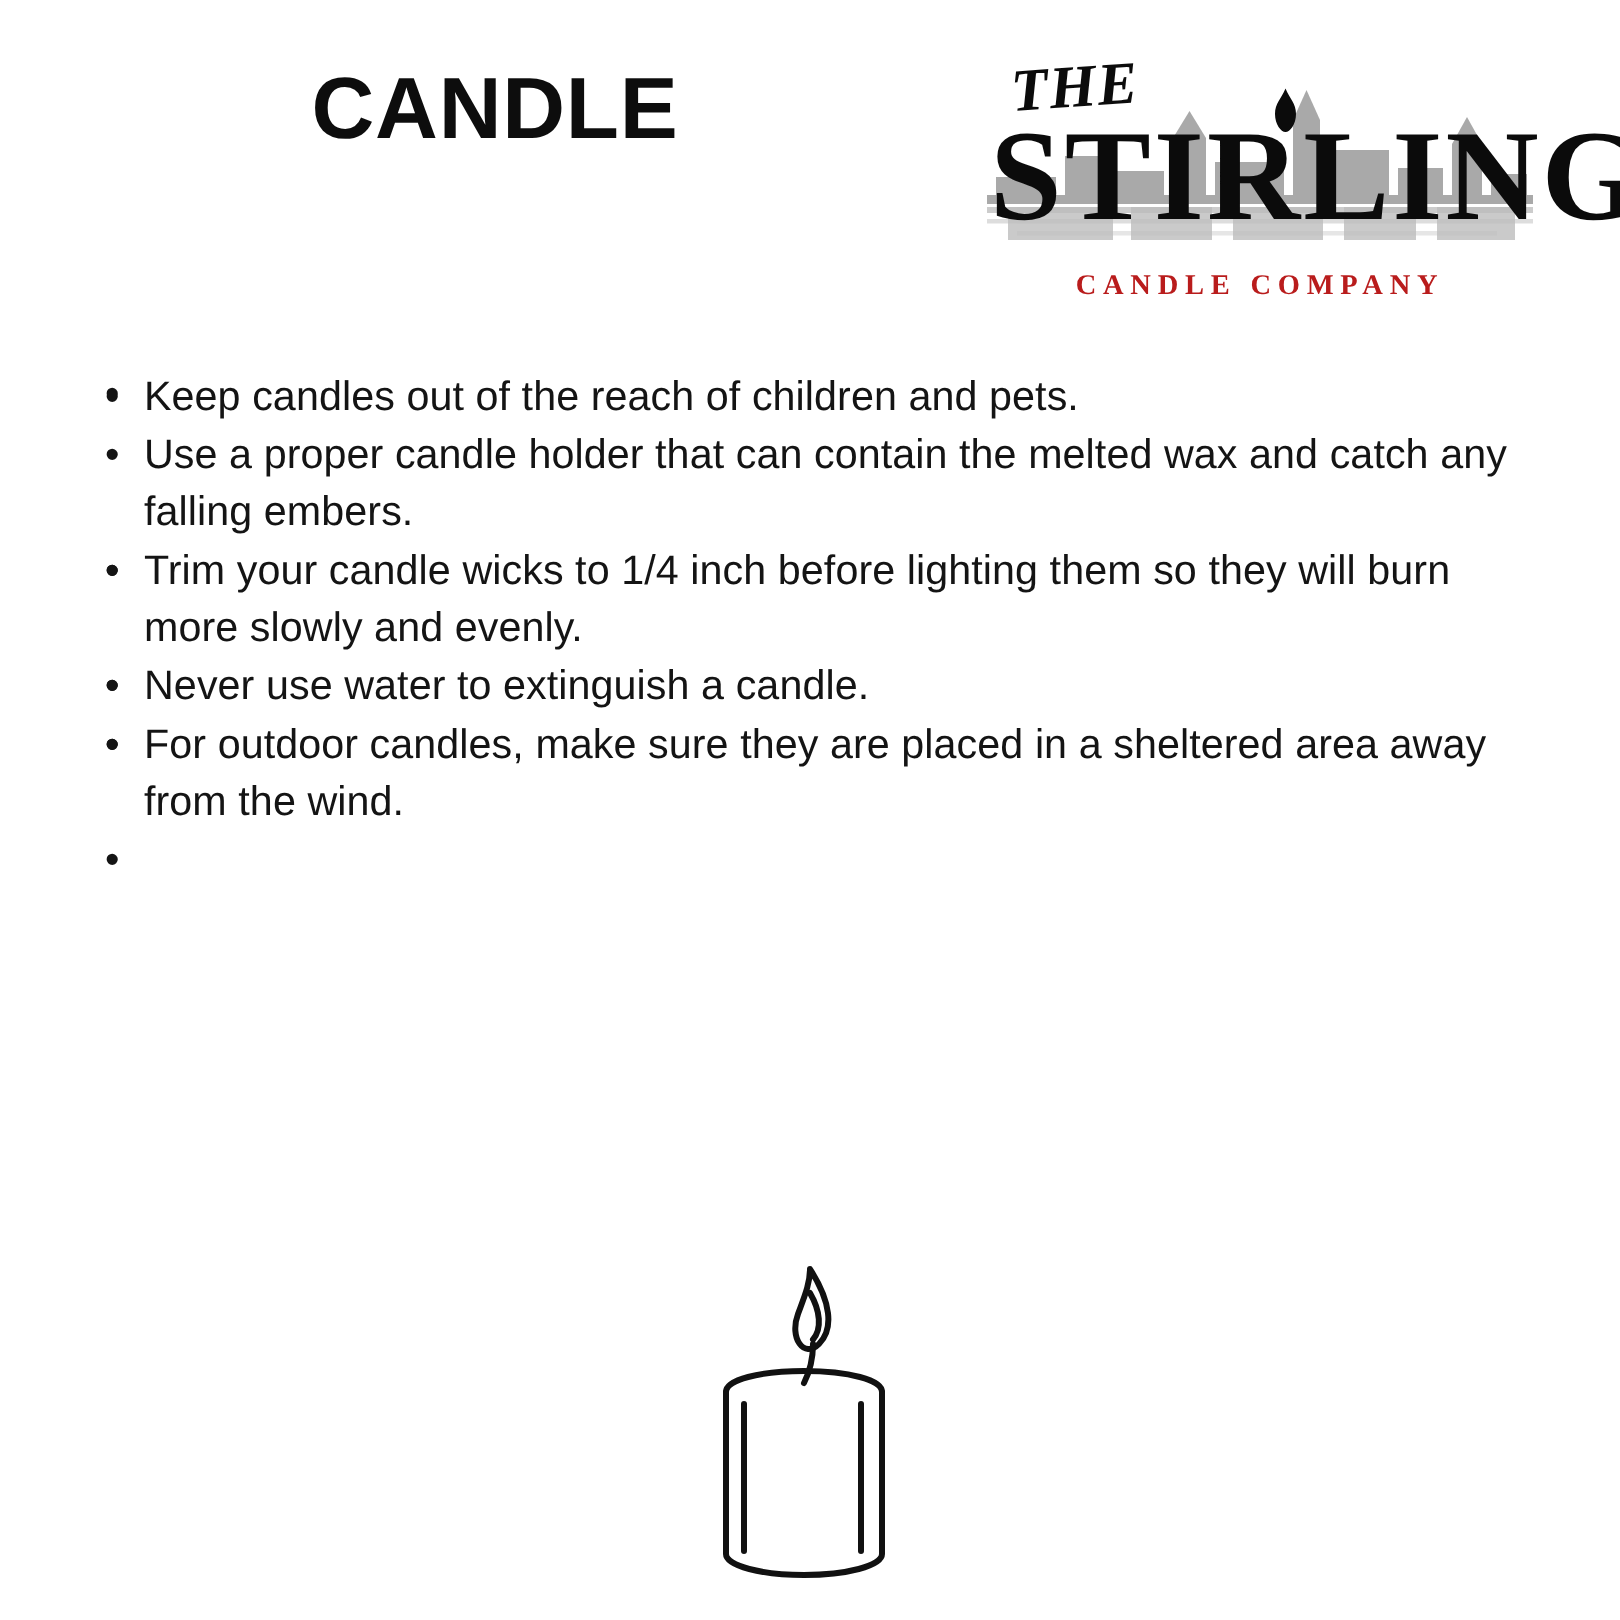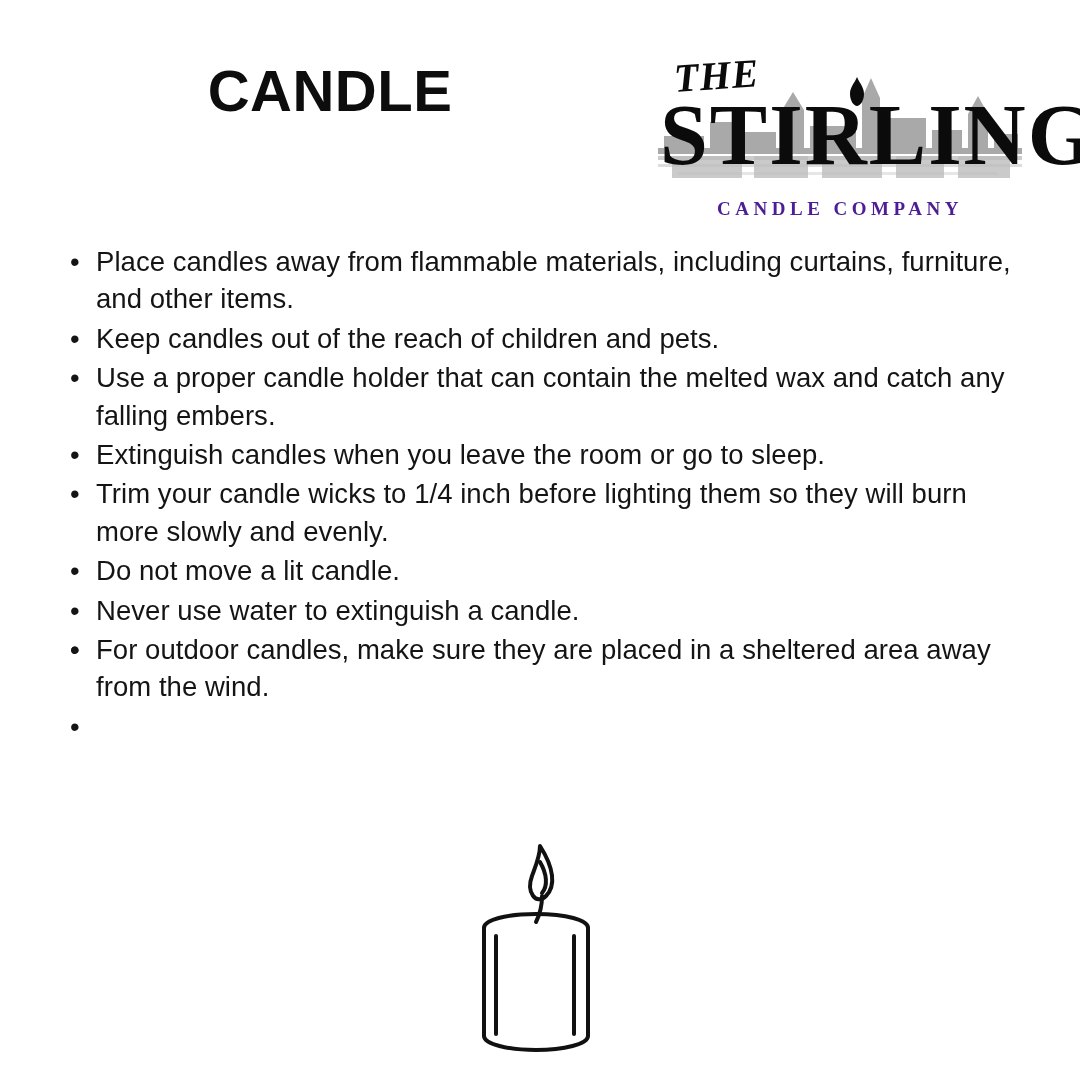--- a/index.html
+++ b/index.html
@@ -17,21 +17,21 @@
   .page {
     position: relative;
     width: 1080px;
     height: 1080px;
     box-sizing: border-box;
   }
 
   
   .header {
     position: absolute;
-    top: 32px;
+    top: 14px;
     left: 0;
     width: 882px;
     height: 200px;
     text-decoration: underline;
   }
   .title-block {
     position: absolute;
     left: 60px;
     top: 18px;
     width: 540px;
@@ -94,21 +94,21 @@
   }
   .logo-sub {
     position: absolute;
     left: 0;
     top: 158px;
     width: 380px;
     text-align: center;
     font-family: "Liberation Serif", serif;
     font-size: 19px;
     letter-spacing: 4.5px;
-    color: #4c1d95;
+    color: #b91c1c;
     font-weight: bold;
   }
 
   
   .care-list {
     position: absolute;
     left: 62px;
     top: 243px;
     width: 975px;
     margin: 0;
@@ -191,41 +191,38 @@
           <path d="M11 1 C14 8, 18 11, 18 18 C18 25, 14 30, 11 30 C8 30, 4 25, 4 18 C4 11, 8 8, 11 1 Z" fill="#0b0b0b"></path>
         </svg>
       </div>
       <div class="logo-sub">CANDLE COMPANY</div>
     </div>
   </div>
 
   <ul class="care-list">
     <li class="care-item">
       <span class="bullet">•</span>
-      <span>Place candles away from flammable materials, including curtains, furniture, and other items.</span>
     </li>
     <li class="care-item">
       <span class="bullet">•</span>
       <span>Keep candles out of the reach of children and pets.</span>
     </li>
     <li class="care-item">
       <span class="bullet">•</span>
       <span>Use a proper candle holder that can contain the melted wax and catch any falling embers.</span>
     </li>
     <li class="care-item">
       <span class="bullet">•</span>
-      <span>Extinguish candles when you leave the room or go to sleep.</span>
     </li>
     <li class="care-item">
       <span class="bullet">•</span>
       <span>Trim your candle wicks to 1/4 inch before lighting them so they will burn more slowly and evenly.</span>
     </li>
     <li class="care-item">
       <span class="bullet">•</span>
-      <span>Do not move a lit candle.</span>
     </li>
     <li class="care-item">
       <span class="bullet">•</span>
       <span>Never use water to extinguish a candle.</span>
     </li>
     <li class="care-item">
       <span class="bullet">•</span>
     </li>
     <li class="care-item">
       <span class="bullet">•</span>

